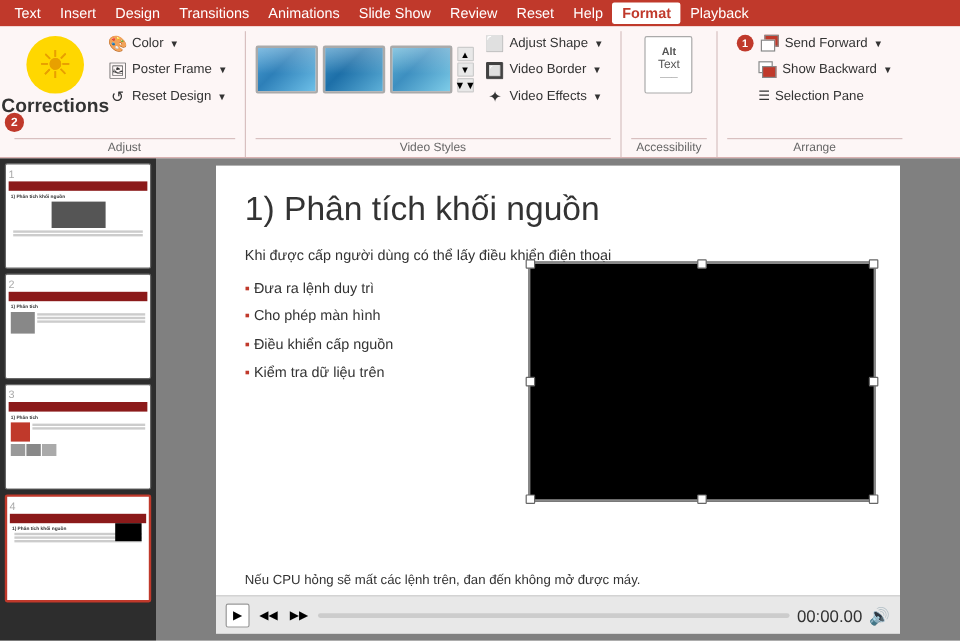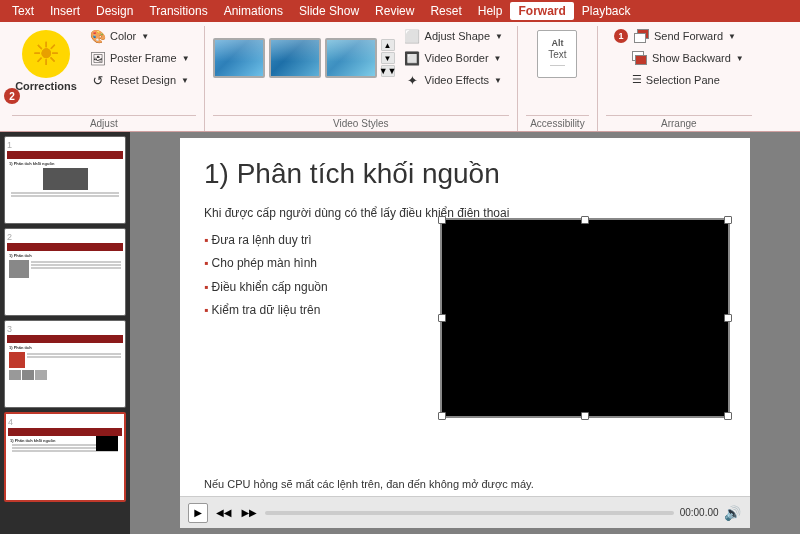--- a/index.html
+++ b/index.html
@@ -91,21 +91,21 @@
       font-size: 28px;
       margin-bottom: 2px;
       position: relative;
     }
     .corrections-icon::after {
       content: '☀';
       font-size: 32px;
       color: #e8a000;
     }
     .corrections-label {
-      font-size: 11px;
+      font-size: 16px;
       color: #333;
       font-weight: 600;
     }
     .badge-2 {
       position: absolute;
       bottom: -8px;
       left: -8px;
       background: #c0392b;
       color: white;
       border-radius: 50%;
@@ -384,21 +384,21 @@
       cursor: pointer;
       font-size: 10px;
     }
     .vc-progress {
       flex: 1;
       height: 4px;
       background: #ccc;
       border-radius: 2px;
     }
     .vc-time {
-      font-size: 10px;
+      font-size: 14px;
       color: #333;
     }
     .vc-volume {
       font-size: 14px;
       cursor: pointer;
     }
     .vc-prev, .vc-next {
       font-size: 10px;
       cursor: pointer;
       padding: 2px;
@@ -486,21 +486,21 @@
 <div class="menu-bar">
   <div class="menu-item">Text</div>
   <div class="menu-item">Insert</div>
   <div class="menu-item">Design</div>
   <div class="menu-item">Transitions</div>
   <div class="menu-item">Animations</div>
   <div class="menu-item">Slide Show</div>
   <div class="menu-item">Review</div>
   <div class="menu-item">Reset</div>
   <div class="menu-item">Help</div>
-  <div class="menu-item active">Forward</div>
+  <div class="menu-item active">Format</div>
   <div class="menu-item">Playback</div>
 </div>
 
 <div class="ribbon">
   <div class="ribbon-content">
 
     <div class="ribbon-group" style="min-width:170px;">
       <div class="ribbon-group-inner" style="align-items:flex-start; gap:4px; width:100%;">
 
         <div class="corrections-btn" style="position:relative;">

